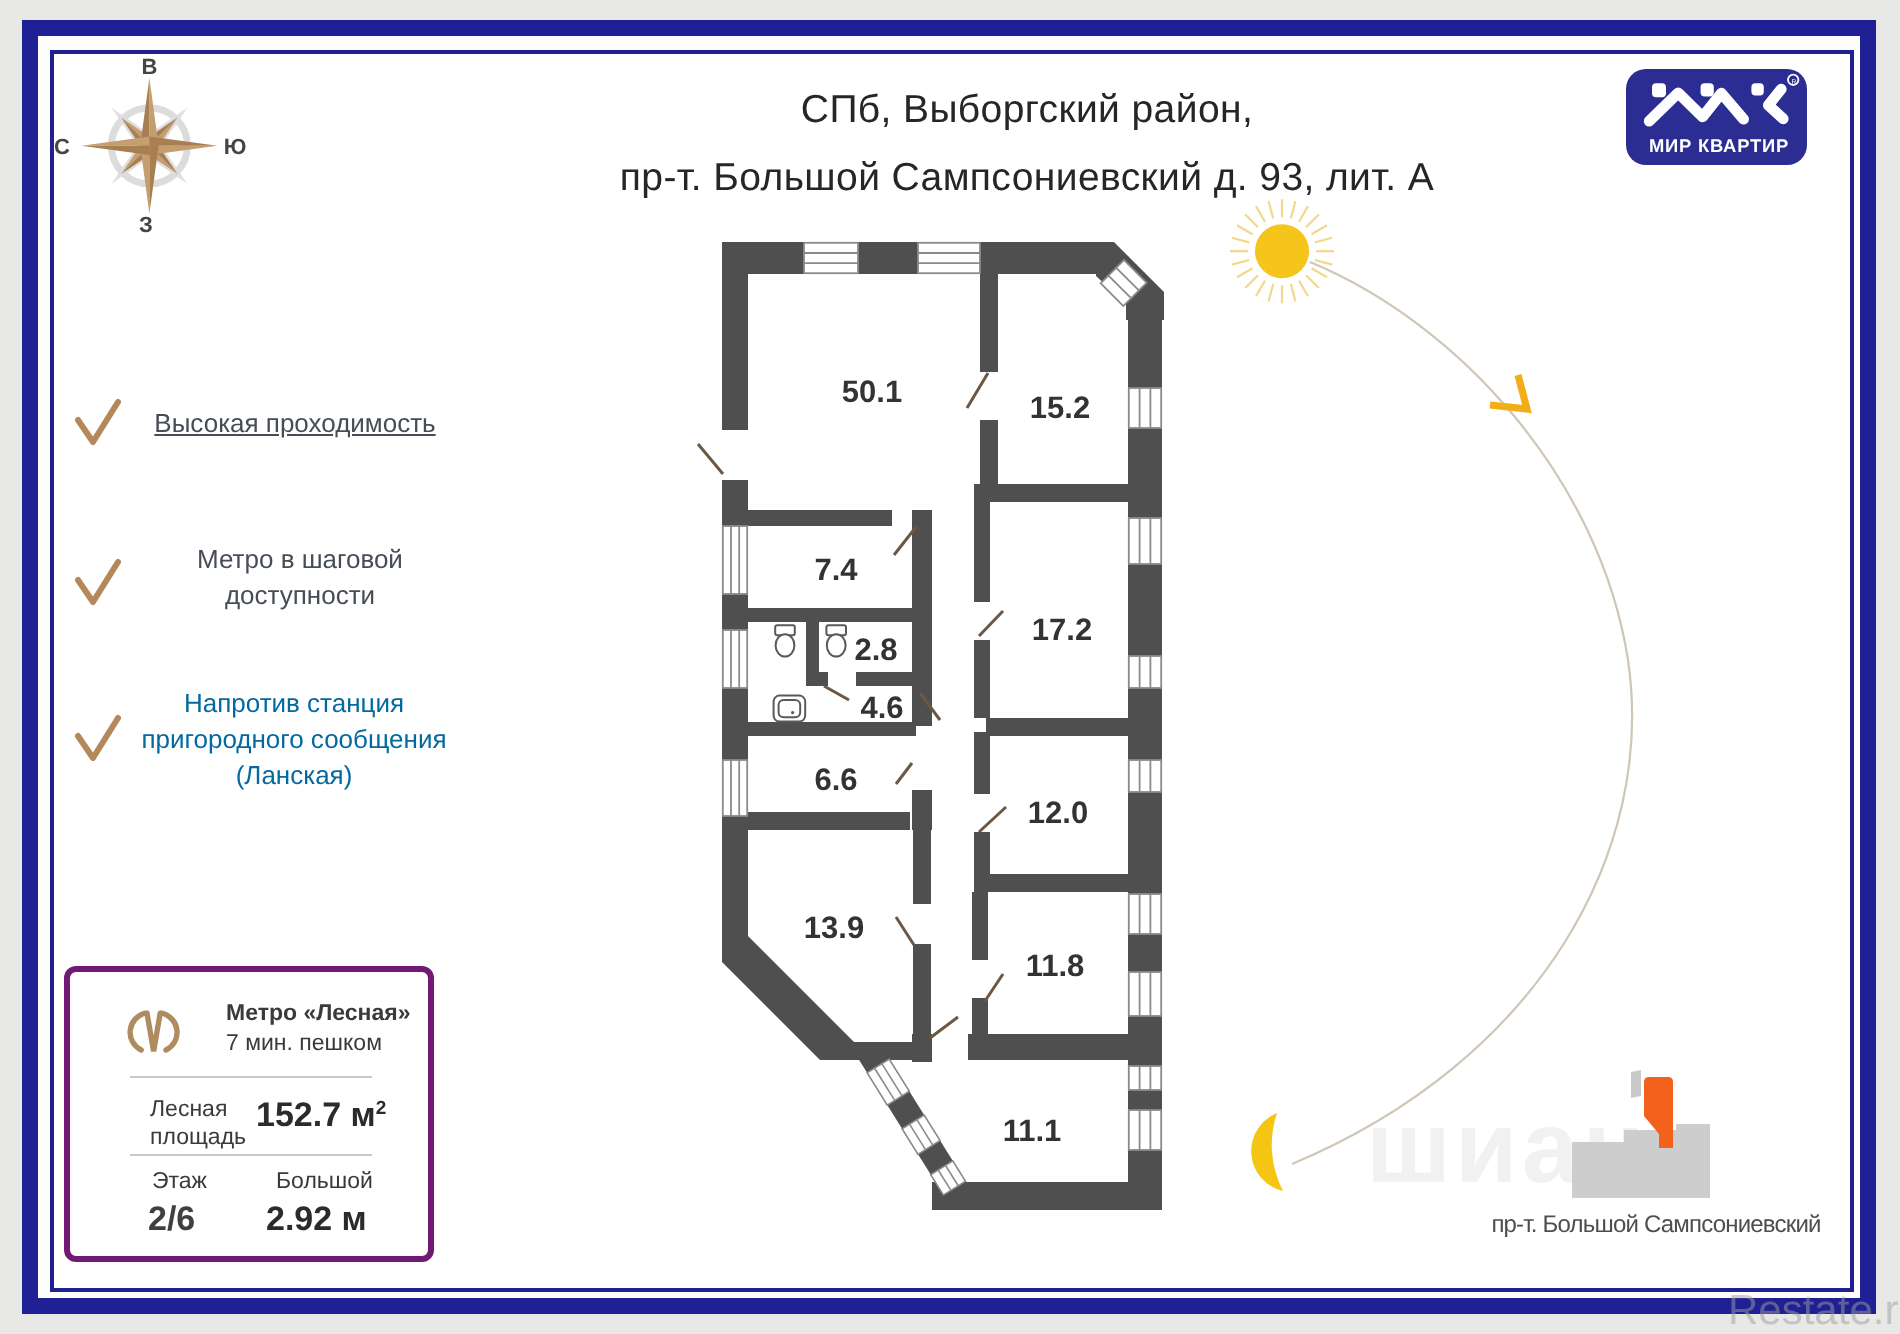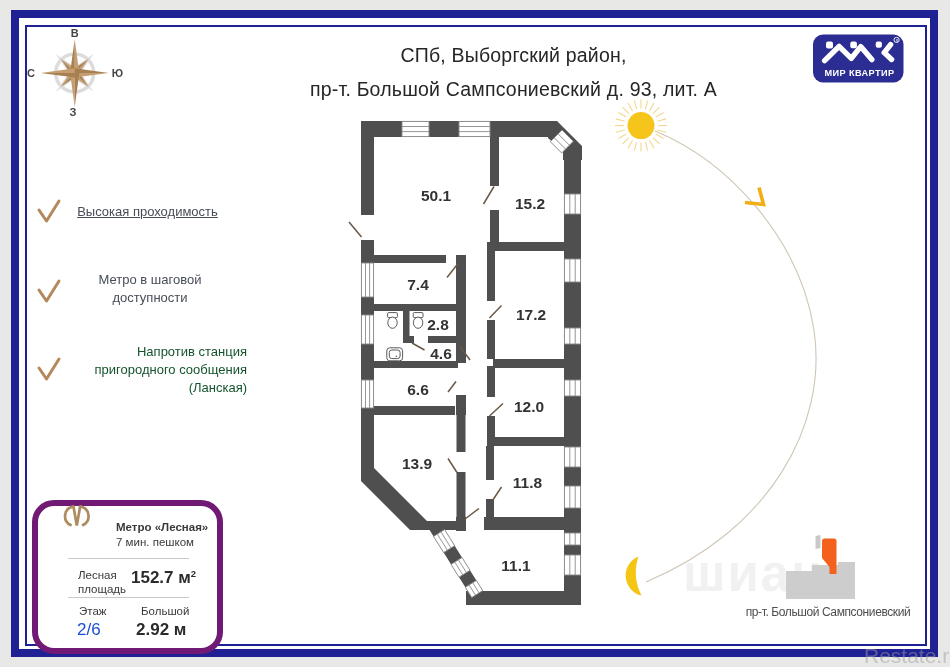--- a/index.html
+++ b/index.html
@@ -13,47 +13,47 @@
 <div class="abs" style="left:11px;top:10px;width:911px;height:631px;background:#fdfdfd;border:8px solid #1e2094;"></div>
 
 <div class="abs" style="left:25px;top:25px;width:898px;height:617px;border:2.5px solid #1e2094;background:#fff;"></div>
 
 <div class="abs" style="left:28px;top:39px;width:897px;text-align:center;color:#262626;font-size:19.5px;line-height:33.5px;letter-spacing:0.2px;padding-left:37px;">СПб, Выборгский район,<br>пр-т. Большой Сампсониевский д. 93, лит. А</div>
 
 <div class="abs" style="left:60px;top:203px;width:175px;text-align:center;color:#474d57;font-size:13px;line-height:18px;text-decoration:underline;">Высокая проходимость</div>
 
 <div class="abs" style="left:60px;top:271px;width:180px;text-align:center;color:#474d57;font-size:13px;line-height:18px;">Метро в шаговой<br>доступности</div>
 
-<div class="abs" style="left:47px;top:343px;width:200px;text-align:right;color:#14532d;font-size:13px;line-height:18px;">Напротив станция<br>пригородного сообщения<br>(Ланская)</div>
+<div class="abs" style="left:47px;top:343px;width:200px;text-align:center;color:#0369a1;font-size:13px;line-height:18px;">Напротив станция<br>пригородного сообщения<br>(Ланская)</div>
 
 <div class="abs" style="left:683px;top:544px;font-size:51px;font-weight:bold;color:rgba(125,125,125,0.11);letter-spacing:2px;">шиан</div>
 
 <div class="abs" style="left:698px;top:605px;width:260px;text-align:center;color:#4e4e4e;font-size:12px;letter-spacing:-0.4px;">пр-т. Большой Сампсониевский</div>
 
 <div class="abs" style="left:864px;top:644px;font-size:21px;color:rgba(158,158,158,0.5);">Restate.ru</div>
 
-<div class="abs" style="left:32px;top:500px;width:179px;height:142px;background:#fff;border:6px solid #701a75;border-radius:22px;">
+<div class="abs" style="left:32px;top:483px;width:179px;height:142px;background:#fff;border:3px solid #701a75;border-radius:6px;">
 
   <div class="abs" style="left:78px;top:15px;width:105px;color:#3a3a3a;font-size:11.5px;font-weight:bold;">Метро «Лесная»</div>
 
   <div class="abs" style="left:78px;top:29.5px;width:105px;color:#3a3a3a;font-size:11.5px;">7 мин. пешком</div>
 
   <div class="abs" style="left:30px;top:52px;width:121px;height:1px;background:#c9c9c9;"></div>
 
   <div class="abs" style="left:40px;top:62px;width:60px;color:#3a3a3a;font-size:11.5px;line-height:14px;">Лесная площадь</div>
 
   <div class="abs" style="left:93px;top:62px;width:80px;color:#2b2b2b;font-size:17px;font-weight:bold;">152.7 м<span style="font-size:9.5px;vertical-align:6px;">2</span></div>
 
   <div class="abs" style="left:30px;top:91px;width:121px;height:1px;background:#c9c9c9;"></div>
 
   <div class="abs" style="left:41px;top:99px;color:#3a3a3a;font-size:11.5px;">Этаж</div>
 
   <div class="abs" style="left:103px;top:99px;color:#3a3a3a;font-size:11.5px;">Большой</div>
 
-  <div class="abs" style="left:39px;top:114px;color:#1d4ed8;font-size:17px;font-weight:normal;">2/6</div>
+  <div class="abs" style="left:39px;top:114px;color:#404040;font-size:17px;font-weight:bold;">2/6</div>
 
   <div class="abs" style="left:98px;top:114px;color:#2b2b2b;font-size:17px;font-weight:bold;text-align:center;">2.92 м</div>
 </div>
 
 <svg class="abs" style="left:0;top:0;" width="950" height="667" viewBox="0 0 950 667">
 
 <g>
   <circle cx="74.7" cy="72.9" r="19" fill="none" stroke="#dcdcdc" stroke-width="3.5"></circle>
   <polygon points="74.7,72.9 93.8,53.8 78.2,76.4" fill="#dedede"></polygon>
       <polygon points="74.7,72.9 93.8,53.8 71.2,69.4" fill="#dedede"></polygon>

